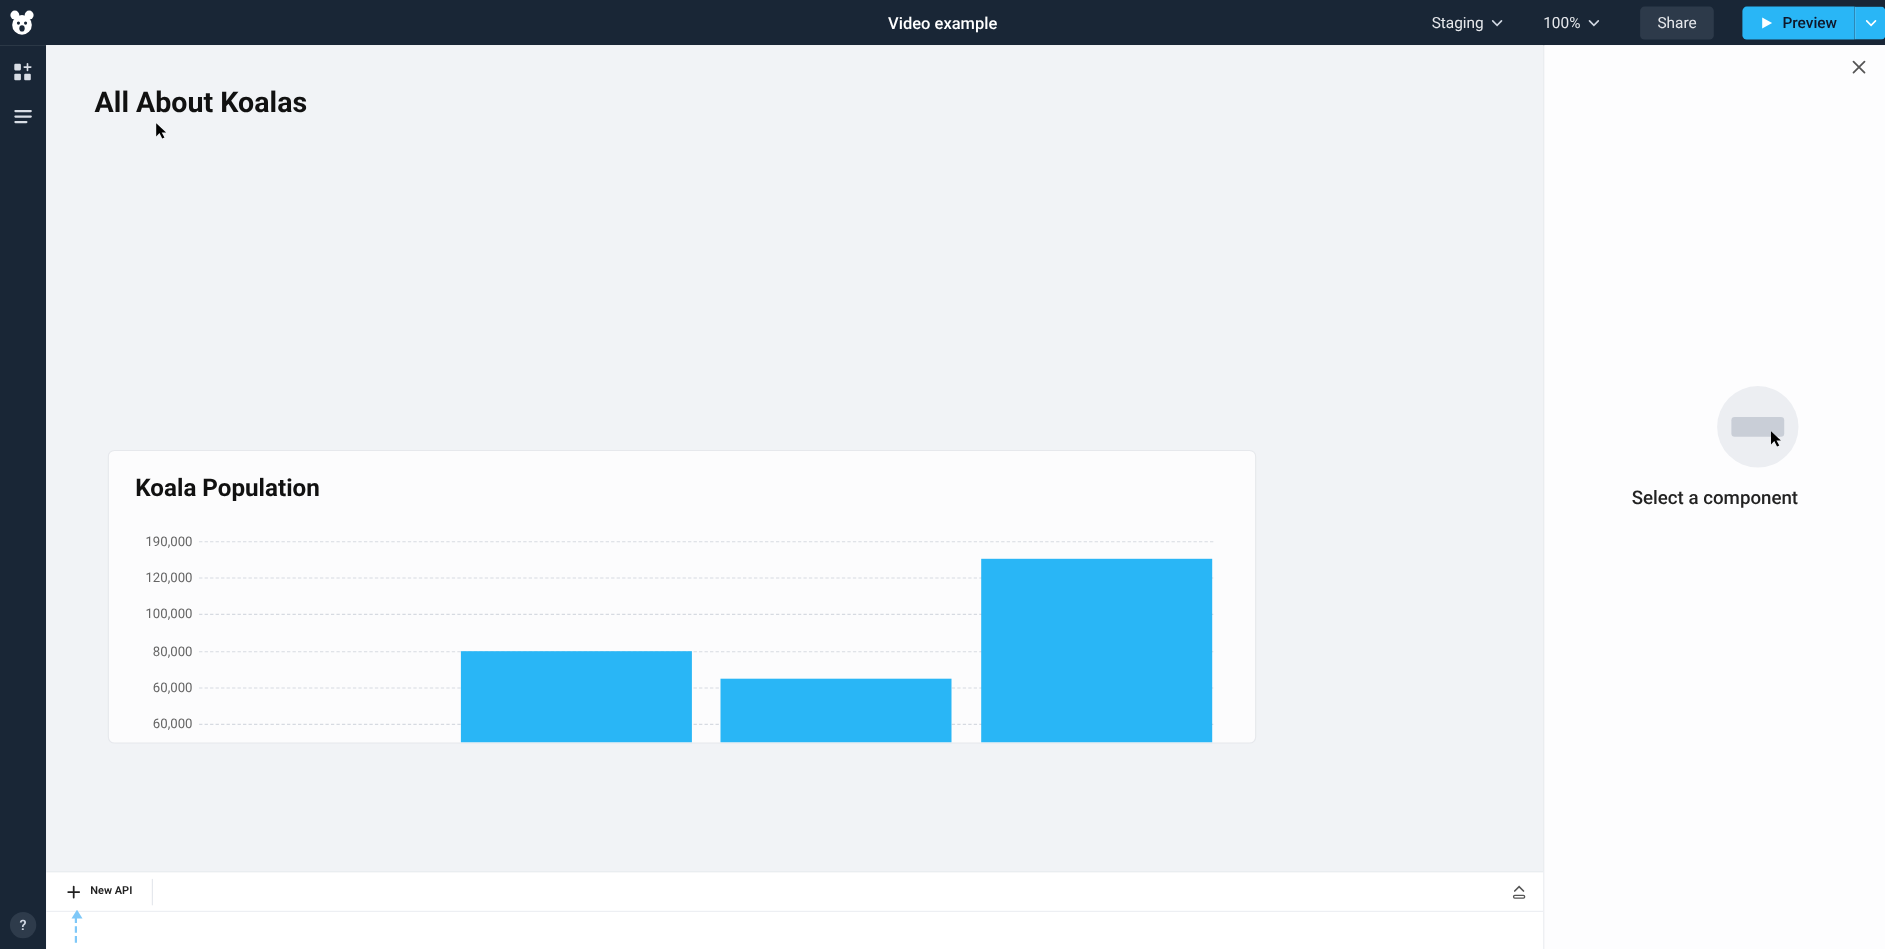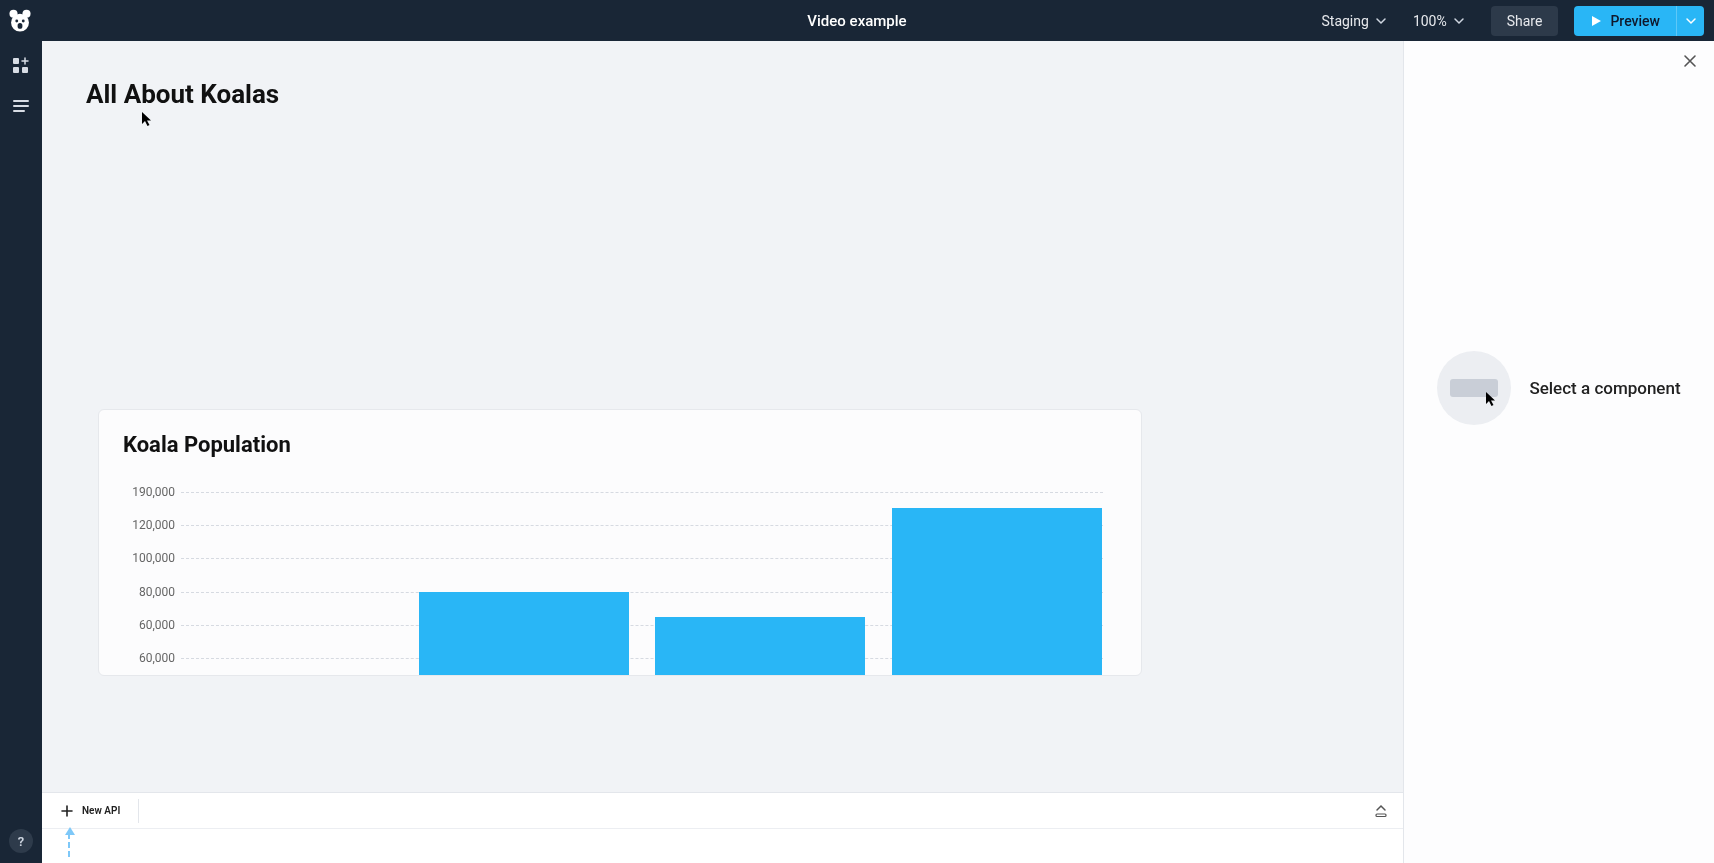--- a/index.html
+++ b/index.html
@@ -25,22 +25,22 @@
     position: absolute;
     left: 50%; transform: translateX(-50%);
     font-size: 15px; font-weight: 500;
     color: #fff;
   }
   .topbar .right {
     margin-left: auto;
     display: flex;
     align-items: center;
     height: 100%;
-    padding-right: 10px;
-    gap: 6px;
+    padding-right: 0;
+    gap: 16px;
     justify-content: space-between;
   }
   .env-selector, .zoom-selector {
     display: flex; align-items: center; gap: 6px;
     padding: 6px 10px;
     color: #e6e8ec;
     cursor: pointer;
     border-radius: 4px;
   }
   .chev { width: 12px; height: 12px; }
@@ -266,22 +266,22 @@
   .rightpanel .close {
     position: absolute;
     top: 12px; right: 14px;
     width: 18px; height: 18px;
     cursor: pointer;
     color: #555;
   }
   .empty-state {
     margin-top: 300px;
     display: flex;
-    flex-direction: row;
-    align-items: center;
+    flex-direction: column;
+    align-items: flex-end;
     gap: 18px;
   }
   .empty-circle {
     width: 74px; height: 74px;
     border-radius: 50%;
     background: #eceef2;
     display: flex;
     align-items: center;
     justify-content: center;
     position: relative;

